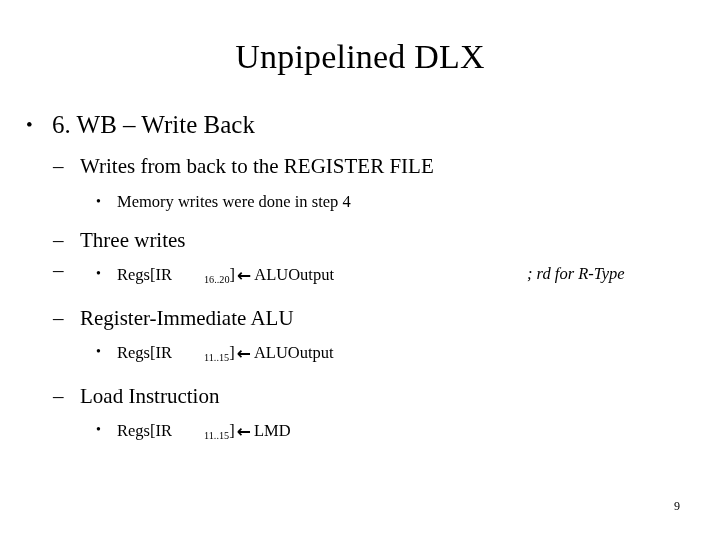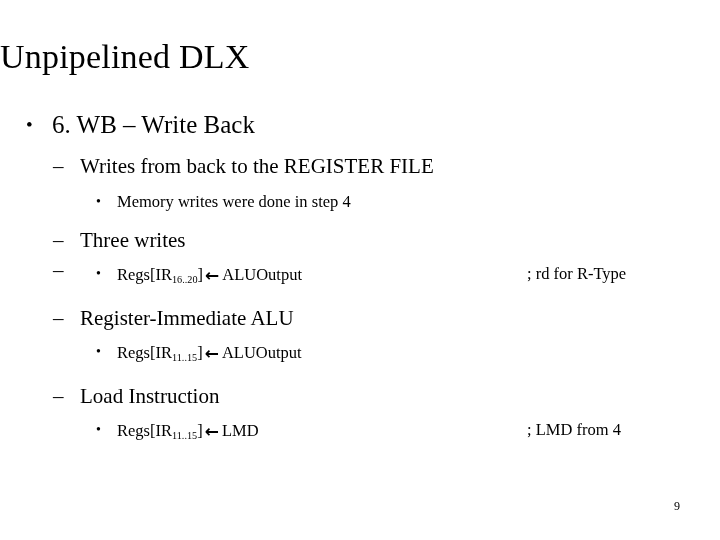--- a/index.html
+++ b/index.html
@@ -19,20 +19,21 @@
     background: #ffffff;
     overflow: hidden;
   }
 
   
   .slide-title {
     position: absolute;
     left: 0;
     top: 36px;
     width: 720px;
+    text-align: center;
     font-size: 34px;
     line-height: 42px;
     font-weight: normal;
     letter-spacing: 0.2px;
     white-space: nowrap;
   }
 
   
   .body-area {
     position: absolute;
@@ -95,38 +96,40 @@
   
   .gap-a { margin-top: 9px; }
   .gap-b { margin-top: 8px; }
   .gap-c { margin-top: 10px; }
   .gap-d { margin-top: 6px; }
 
   sub {
     font-size: 0.62em;
     vertical-align: -0.28em;
     letter-spacing: 0;
+    margin-left: 32px;
   }
 
   .arrow {
     font-family: "DejaVu Sans", "Liberation Sans", sans-serif;
     font-weight: bold;
     font-size: 17px;
     padding: 0 3px 0 2px;
     position: relative;
     top: 1px;
   }
 
   .comment {
     position: absolute;
     left: 527px;
     top: 0;
     font-size: 16.5px;
     line-height: 26px;
     white-space: nowrap;
+    font-style: italic;
   }
 
   .page-number {
     position: absolute;
     right: 40px;
     bottom: 27px;
     font-size: 12px;
     line-height: 14px;
     text-align: right;
   }
@@ -201,20 +204,19 @@
         <span class="marker">–</span>
         <span>Load Instruction</span>
       </div>
     </div>
 
     <div class="row gap-d">
       <div class="line lvl3">
         <span class="marker">•</span>
         <span>Regs[IR</span><sub>11..15</sub><span>]</span><span class="arrow">←</span><span>LMD</span>
       </div>
-      <span class="comment">; LMD from 4</span>
     </div>
 
   </div>
 
   <div class="page-number">9</div>
 
 </div>
 
 </body></html>

